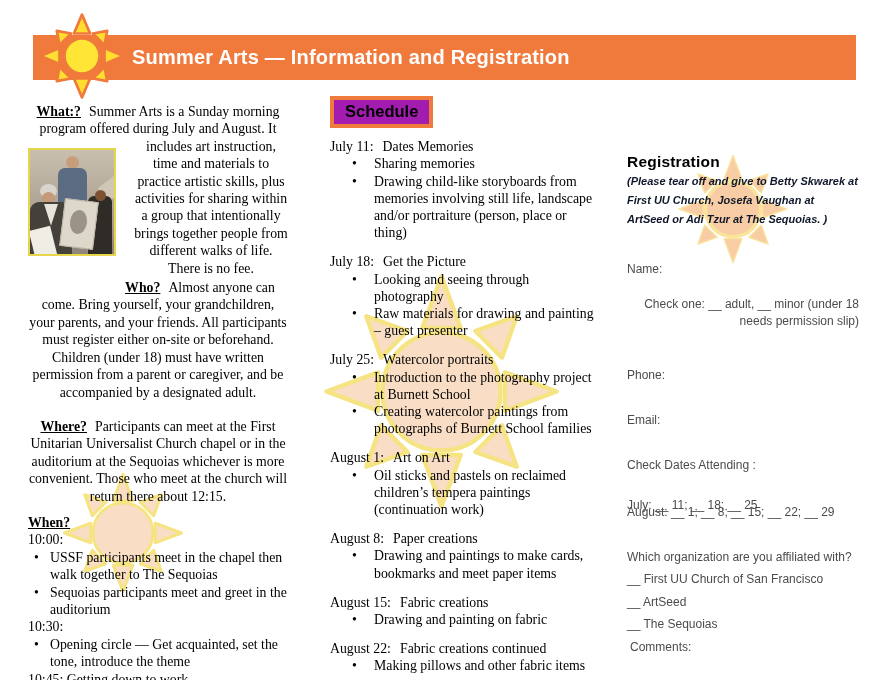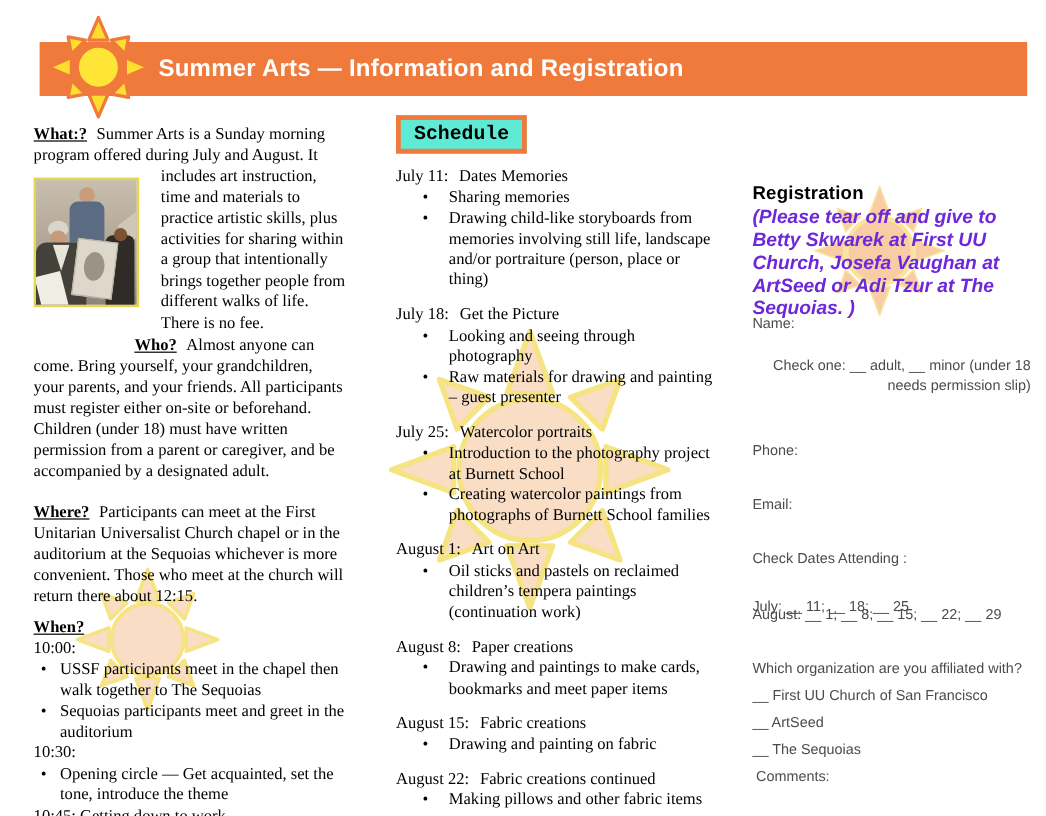--- a/index.html
+++ b/index.html
@@ -15,21 +15,21 @@
   .wm-big{left:294px;top:244px;width:295px;height:295px;}
   .wm-small{left:48px;top:458px;width:150px;height:150px;}
   .wm-right{left:664px;top:140px;width:138px;height:138px;}
   
   .col{position:absolute;z-index:1;}
   .col-left{left:28px;top:103px;width:260px;font-size:13.8px;line-height:17.4px;}
   .col-mid{left:330px;top:96px;width:268px;font-size:13.8px;line-height:17.2px;}
   .col-right{left:627px;top:100px;width:242px;height:570px;
         font-family:"Liberation Sans",sans-serif;color:#4b4b4d;font-size:12px;margin-top:48px;}
   .shead{font-weight:bold;text-decoration:underline;margin-right:8px;}
-  .col-left p{margin:0;}
+  .col-left p{margin:0;text-align:center;}
   p.who{clear:left;margin-top:2px;text-indent:84px;}
   p.where{margin-top:17px;}
   .when-head{margin-top:9px;font-weight:bold;text-decoration:underline;}
   .when-bullet{padding-left:22px;position:relative;}
   .when-bullet::before{content:"\2022";position:absolute;left:6px;}
   
   .photo{float:left;width:84px;height:104px;border:2px solid #e7d54b;margin:10px 18px 4px 0;
          position:relative;overflow:hidden;display:block;
          background:linear-gradient(#c9bfae,#a89c8d 70%,#8f8478);}
   .photo span{position:absolute;display:block;}
@@ -41,31 +41,31 @@
   .ph-face{left:12px;top:42px;width:13px;height:12px;border-radius:50%;background:#c49a78;}
   .ph-body-front{left:0px;top:52px;width:42px;height:52px;border-radius:9px 9px 0 0;background:#44403a;}
   .ph-shirt{left:14px;top:54px;width:14px;height:22px;background:#e8e4dc;clip-path:polygon(0 0,100% 0,50% 100%);}
   .ph-kid{right:2px;top:46px;width:24px;height:58px;border-radius:6px 6px 0 0;background:#2f2b27;}
   .ph-kid-face{right:8px;top:40px;width:11px;height:11px;border-radius:50%;background:#7d5234;}
   .ph-drawing{left:32px;top:50px;width:34px;height:48px;background:#ded8ca;transform:rotate(7deg);
         box-shadow:0 0 0 1px #b9b2a4 inset;}
   .ph-oval{left:40px;top:60px;width:17px;height:24px;border-radius:50%;background:#9b9387;transform:rotate(7deg);}
   .ph-paper{left:2px;bottom:-4px;width:22px;height:30px;background:#f0ede5;transform:rotate(-14deg);}
   
-  .sched-box{display:inline-block;background:#5eead4;border:4px solid #F0793C;padding:3px 11px 4px;
-        font-family:Liberation Mono, monospace;font-weight:bold;font-size:16.5px;color:#000;margin-bottom:10px;}
+  .sched-box{display:inline-block;background:#a21caf;border:4px solid #F0793C;padding:3px 11px 4px;
+        font-family:Liberation Sans, sans-serif;font-weight:bold;font-size:16.5px;color:#000;margin-bottom:10px;}
   .entry{margin-bottom:12px;}
   .entry-date{margin-right:9px;}
   .entry ul{margin:0;padding:0;list-style:none;}
   .entry li{position:relative;padding-left:44px;}
   .entry li::before{content:"\2022";position:absolute;left:22px;}
   
   .rf{position:absolute;left:0;}
   .r-title{top:5px;font-weight:bold;color:#000;font-size:15.5px;letter-spacing:.2px;}
-  .r-note{top:24px;width:232px;font-weight:bold;font-style:italic;color:#6d28d9;font-size:16px;line-height:19px;}
+  .r-note{top:24px;width:232px;font-weight:bold;font-style:italic;color:#0f172a;font-size:11px;line-height:19px;}
   .r-name{top:114px;}
   .r-check{top:148px;width:232px;line-height:17px;text-align:right;}
   .r-phone{top:220px;}
   .r-email{top:265px;}
   .r-dates{top:310px;}
   .r-july{top:350px;white-space:nowrap;}
   .r-august{top:357px;white-space:nowrap;}
   .r-orgq{top:402px;white-space:nowrap;}
   .r-o1{top:424px;white-space:nowrap;}
   .r-o2{top:447px;white-space:nowrap;}

